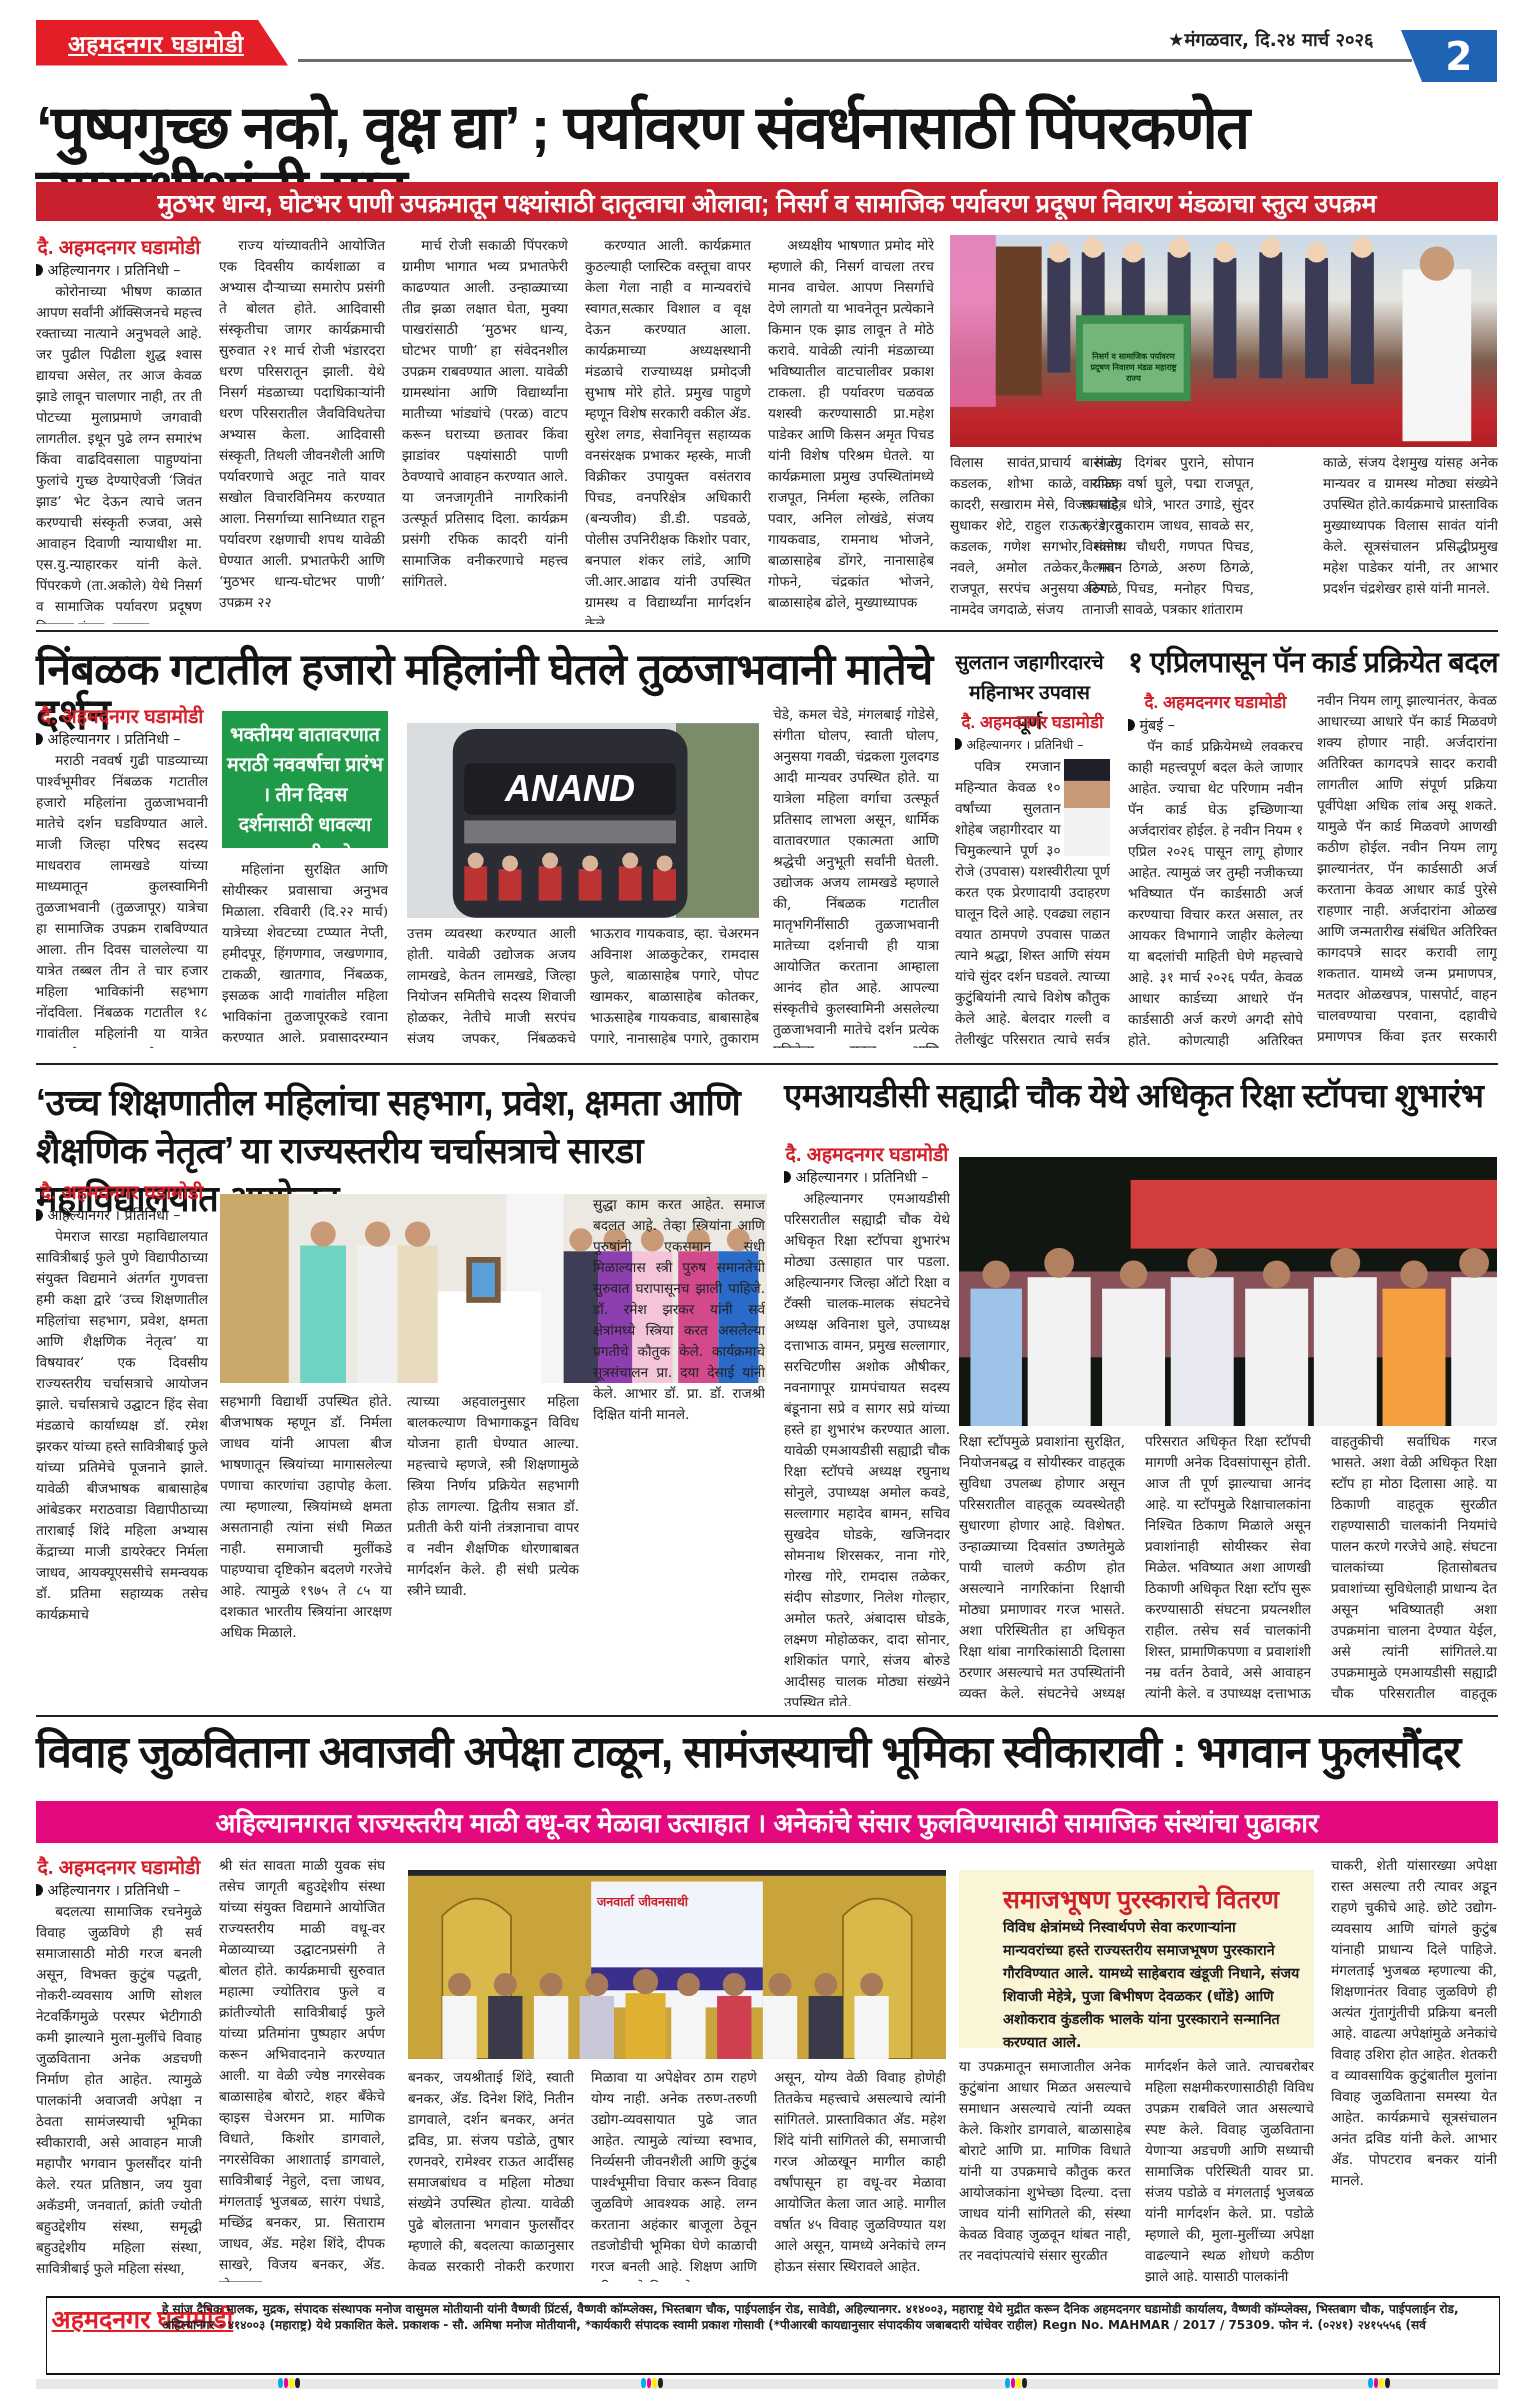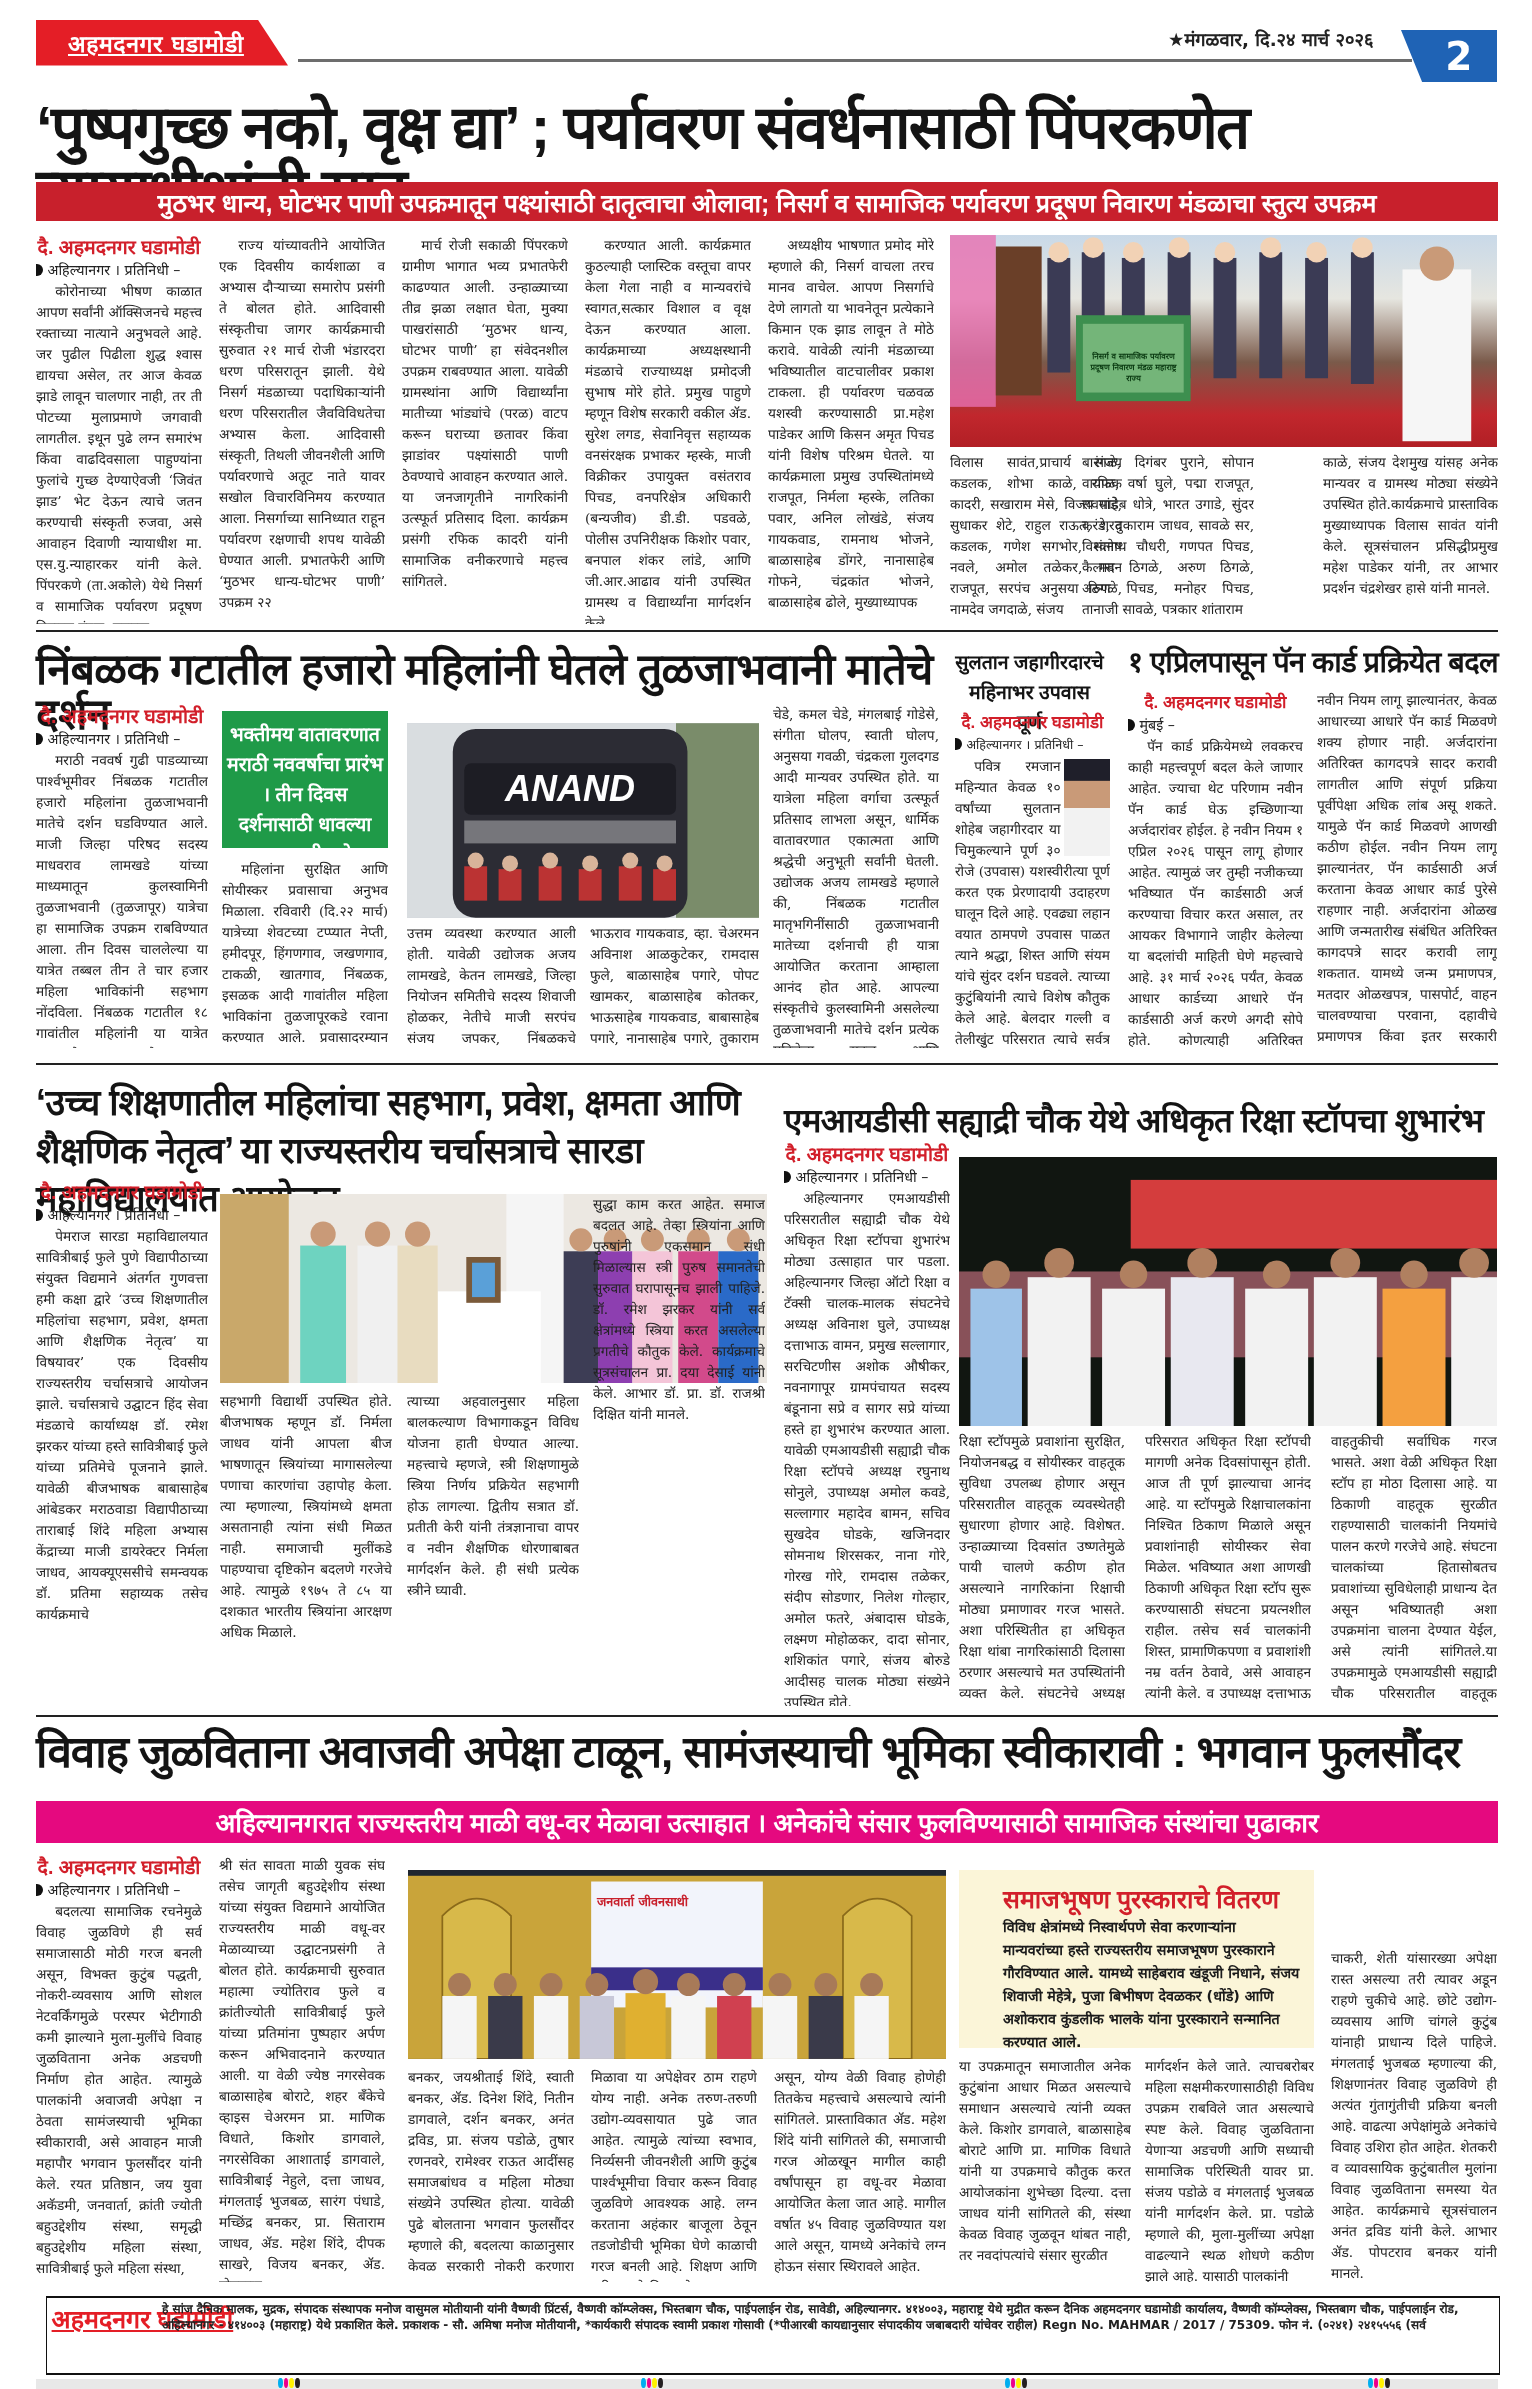--- a/index.html
+++ b/index.html
@@ -220,21 +220,21 @@
 <div class="col" style="left:220px; top:1391px; width:172px; height:315px;">
     <p style="text-indent:0">सहभागी विद्यार्थी उपस्थित होते. बीजभाषक म्हणून डॉ. निर्मला जाधव यांनी आपला बीज भाषणातून स्त्रियांच्या मागासलेल्या पणाचा कारणांचा उहापोह केला. त्या म्हणाल्या, स्त्रियांमध्ये क्षमता असतानाही त्यांना संधी मिळत नाही. समाजाची मुलींकडे पाहण्याचा दृष्टिकोन बदलणे गरजेचे आहे. त्यामुळे १९७५ ते ८५ या दशकात भारतीय स्त्रियांना आरक्षण अधिक मिळाले.</p>
   </div>
 <div class="col" style="left:407px; top:1391px; width:172px; height:315px;">
     <p style="text-indent:0">त्याच्या अहवालनुसार महिला बालकल्याण विभागाकडून विविध योजना हाती घेण्यात आल्या. महत्त्वाचे म्हणजे, स्त्री शिक्षणामुळे स्त्रिया निर्णय प्रक्रियेत सहभागी होऊ लागल्या. द्वितीय सत्रात डॉ. प्रतीती केरी यांनी तंत्रज्ञानाचा वापर व नवीन शैक्षणिक धोरणाबाबत मार्गदर्शन केले. ही संधी प्रत्येक स्त्रीने घ्यावी.</p>
   </div>
 <div class="col" style="left:593px; top:1194px; width:172px; height:512px;">
     <p style="text-indent:0">सुद्धा काम करत आहेत. समाज बदलत आहे. तेव्हा स्त्रियांना आणि पुरुषांनी एकसमान संधी मिळाल्यास स्त्री पुरुष समानतेची सुरुवात घरापासूनच झाली पाहिजे. डॉ. रमेश झरकर यांनी सर्व क्षेत्रांमध्ये स्त्रिया करत असलेल्या प्रगतीचे कौतुक केले. कार्यक्रमाचे सूत्रसंचालन प्रा. दया देसाई यांनी केले. आभार डॉ. प्रा. डॉ. राजश्री दिक्षित यांनी मानले.</p>
   </div>
 
-<h2 class="headline" style="left:784px; top:1079px; width:713px; font-size:33px;margin-top:25px;">एमआयडीसी सह्याद्री चौक येथे अधिकृत रिक्षा स्टॉपचा शुभारंभ</h2>
+<h2 class="headline" style="left:784px; top:1079px; width:713px; font-size:33px;">एमआयडीसी सह्याद्री चौक येथे अधिकृत रिक्षा स्टॉपचा शुभारंभ</h2>
 <div class="col" style="left:784px; top:1142px; width:166px; height:564px;">
   <div class="byline">दै. अहमदनगर घडामोडी</div>
   <div class="dateline">अहिल्यानगर । प्रतिनिधी –</div>
   <p>अहिल्यानगर एमआयडीसी परिसरातील सह्याद्री चौक येथे अधिकृत रिक्षा स्टॉपचा शुभारंभ मोठ्या उत्साहात पार पडला. अहिल्यानगर जिल्हा ऑटो रिक्षा व टॅक्सी चालक-मालक संघटनेचे अध्यक्ष अविनाश घुले, उपाध्यक्ष दत्ताभाऊ वामन, प्रमुख सल्लागार, सरचिटणीस अशोक औषीकर, नवनागापूर ग्रामपंचायत सदस्य बंडूनाना सप्रे व सागर सप्रे यांच्या हस्ते हा शुभारंभ करण्यात आला. यावेळी एमआयडीसी सह्याद्री चौक रिक्षा स्टॉपचे अध्यक्ष रघुनाथ सोनुले, उपाध्यक्ष अमोल कवडे, सल्लागार महादेव बामन, सचिव सुखदेव घोडके, खजिनदार सोमनाथ शिरसकर, नाना गोरे, गोरख गोरे, रामदास तळेकर, संदीप सोडणार, निलेश गोल्हार, अमोल फतरे, अंबादास घोडके, लक्ष्मण मोहोळकर, दादा सोनार, शशिकांत पगारे, संजय बोरुडे आदीसह चालक मोठ्या संख्येने उपस्थित होते.</p>
 </div>
 <div class="photo" style="left:959px; top:1157px; width:538px; height:269px; background:#0f140f;">
   <svg width="538" height="269" viewBox="0 0 940 470">
     <rect x="0" y="0" width="940" height="470" fill="#111611"></rect>
     <rect x="300" y="40" width="640" height="120" fill="#d43d3d"></rect>
     <rect x="0" y="200" width="940" height="150" fill="#d97a8a" opacity="0.6"></rect>
@@ -330,21 +330,21 @@
 <div class="creambox" style="left:959px; top:1870px; width:355px; height:178px;padding-left:44px;">
   <div class="t">समाजभूषण पुरस्काराचे वितरण</div>
   <div class="b">विविध क्षेत्रांमध्ये निस्वार्थपणे सेवा करणाऱ्यांना मान्यवरांच्या हस्ते राज्यस्तरीय समाजभूषण पुरस्काराने गौरविण्यात आले. यामध्ये साहेबराव खंडूजी निधाने, संजय शिवाजी मेहेत्रे, पुजा बिभीषण देवळकर (धोंडे) आणि अशोकराव कुंडलीक भालके यांना पुरस्काराने सन्मानित करण्यात आले.</div>
 </div>
 <div class="col" style="left:959px; top:2056px; width:172px; height:226px;">
     <p style="text-indent:0">या उपक्रमातून समाजातील अनेक कुटुंबांना आधार मिळत असल्याचे समाधान असल्याचे त्यांनी व्यक्त केले. किशोर डागवाले, बाळासाहेब बोराटे आणि प्रा. माणिक विधाते यांनी या उपक्रमाचे कौतुक करत आयोजकांना शुभेच्छा दिल्या. दत्ता जाधव यांनी सांगितले की, संस्था केवळ विवाह जुळवून थांबत नाही, तर नवदांपत्यांचे संसार सुरळीत</p>
   </div>
 <div class="col" style="left:1145px; top:2056px; width:169px; height:226px;">
     <p style="text-indent:0">मार्गदर्शन केले जाते. त्याचबरोबर महिला सक्षमीकरणासाठीही विविध उपक्रम राबविले जात असल्याचे स्पष्ट केले. विवाह जुळविताना येणाऱ्या अडचणी आणि सध्याची सामाजिक परिस्थिती यावर प्रा. संजय पडोळे व मंगलताई भुजबळ यांनी मार्गदर्शन केले. प्रा. पडोळे म्हणाले की, मुला-मुलींच्या अपेक्षा वाढल्याने स्थळ शोधणे कठीण झाले आहे. यासाठी पालकांनी</p>
   </div>
-<div class="col" style="left:1331px; top:1948px; width:166px; height:427px;">
+<div class="col" style="left:1331px; top:1855px; width:166px; height:427px;">
     <p style="text-indent:0">चाकरी, शेती यांसारख्या अपेक्षा रास्त असल्या तरी त्यावर अडून राहणे चुकीचे आहे. छोटे उद्योग-व्यवसाय आणि चांगले कुटुंब यांनाही प्राधान्य दिले पाहिजे. मंगलताई भुजबळ म्हणाल्या की, शिक्षणानंतर विवाह जुळविणे ही अत्यंत गुंतागुंतीची प्रक्रिया बनली आहे. वाढत्या अपेक्षांमुळे अनेकांचे विवाह उशिरा होत आहेत. शेतकरी व व्यावसायिक कुटुंबातील मुलांना विवाह जुळविताना समस्या येत आहेत. कार्यक्रमाचे सूत्रसंचालन अनंत द्रविड यांनी केले. आभार ॲड. पोपटराव बनकर यांनी मानले.</p>
   </div>
 
 <div class="footer">
   <div class="footer-logo">अहमदनगर घडामोडी</div>
   <div class="footer-text">हे सांज दैनिक मालक, मुद्रक, संपादक संस्थापक मनोज वासुमल मोतीयानी यांनी वैष्णवी प्रिंटर्स, वैष्णवी कॉम्प्लेक्स, भिस्तबाग चौक, पाईपलाईन रोड, सावेडी, अहिल्यानगर. ४१४००३, महाराष्ट्र येथे मुद्रीत करून दैनिक अहमदनगर घडामोडी कार्यालय, वैष्णवी कॉम्प्लेक्स, भिस्तबाग चौक, पाईपलाईन रोड, अहिल्यानगर - ४१४००३ (महाराष्ट्र) येथे प्रकाशित केले. प्रकाशक - सौ. अमिषा मनोज मोतीयानी, *कार्यकारी संपादक स्वामी प्रकाश गोसावी (*पीआरबी कायद्यानुसार संपादकीय जबाबदारी यांचेवर राहील) Regn No. MAHMAR / 2017 / 75309. फोन नं. (०२४१) २४१५५५६ (सर्व</div>
   <div class="footer-text2">
   </div>
 </div>
 

